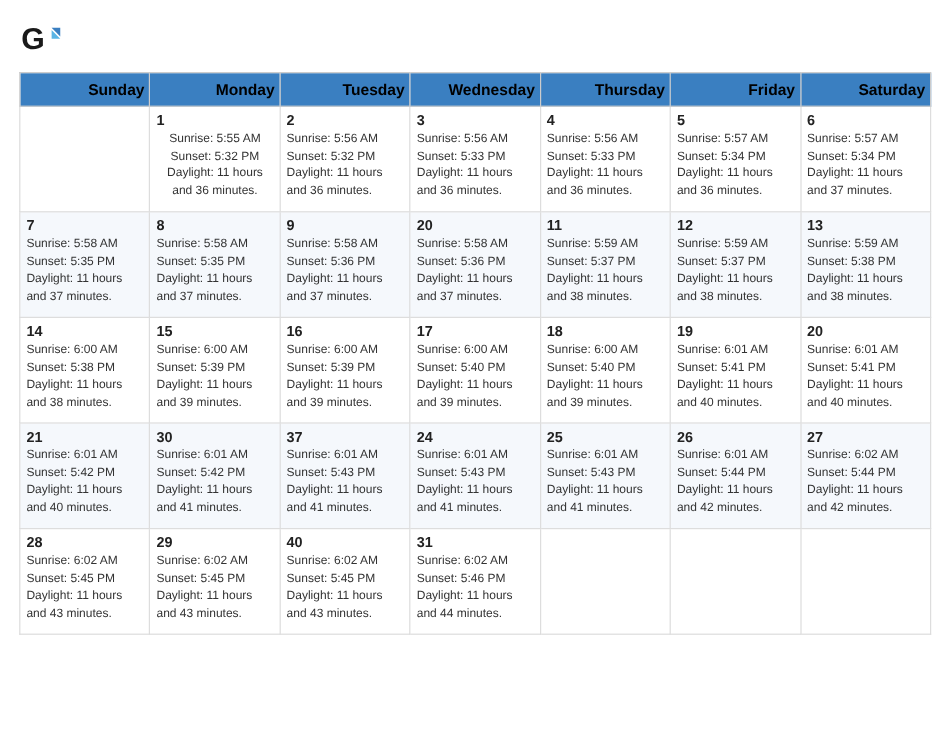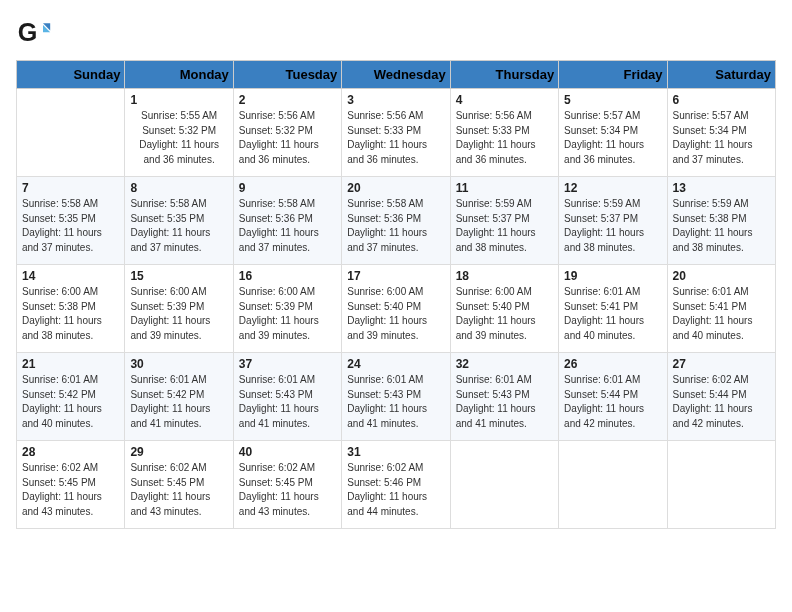--- a/index.html
+++ b/index.html
@@ -288,21 +288,21 @@
 and 41 minutes.</div>
         </td>
         <td>
           <span class="day-num">24</span>
           <div class="day-info" style="white-space: pre-line;">Sunrise: 6:01 AM
 Sunset: 5:43 PM
 Daylight: 11 hours
 and 41 minutes.</div>
         </td>
         <td>
-          <span class="day-num">32</span>
+          <span class="day-num">25</span>
           <div class="day-info" style="white-space: pre-line;">Sunrise: 6:01 AM
 Sunset: 5:43 PM
 Daylight: 11 hours
 and 41 minutes.</div>
         </td>
         <td>
           <span class="day-num">26</span>
           <div class="day-info" style="white-space: pre-line;">Sunrise: 6:01 AM
 Sunset: 5:44 PM
 Daylight: 11 hours

